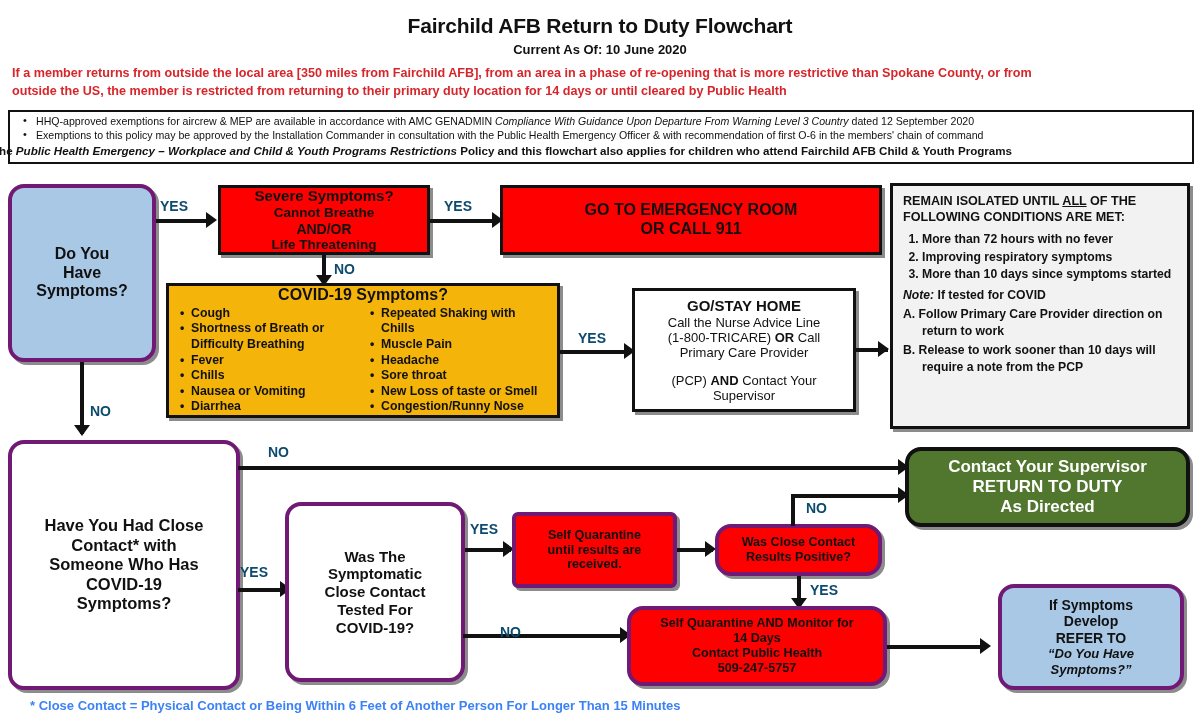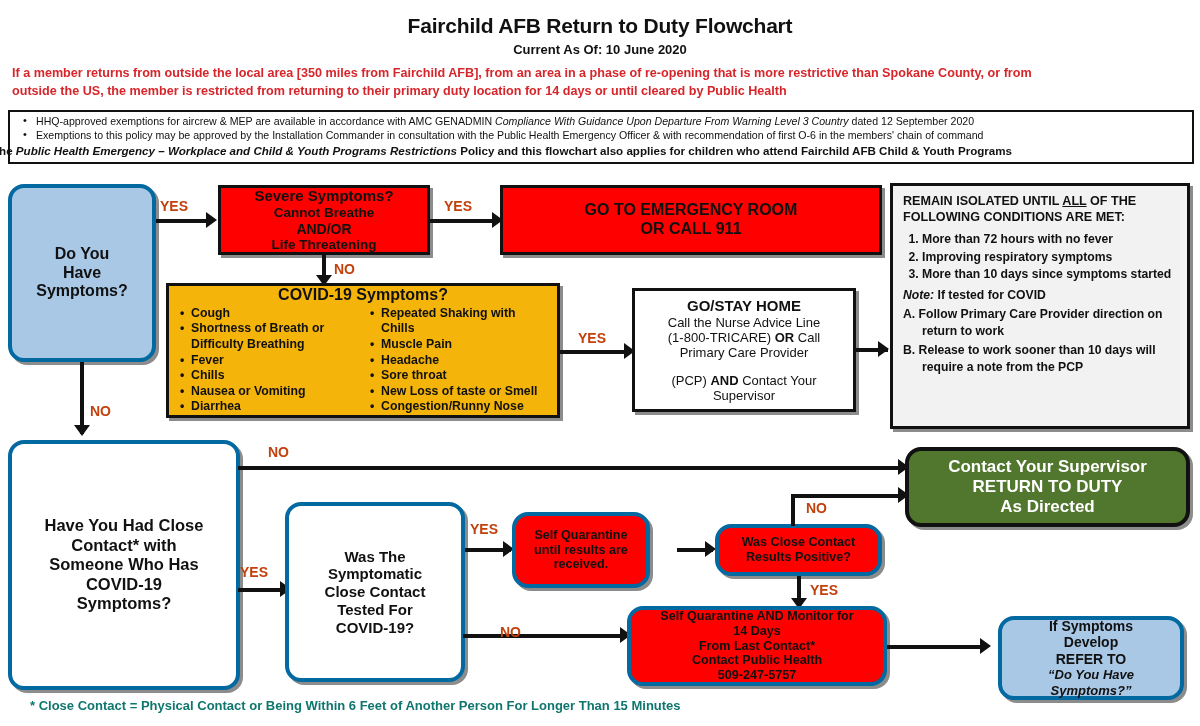--- a/index.html
+++ b/index.html
@@ -52,41 +52,41 @@
   .node{
     position:absolute;
     box-sizing:border-box;
     display:flex; align-items:center; justify-content:center;
     text-align:center;
     color:#111;
     font-weight:bold;
     line-height:1.18;
   }
   .sq{ border:3px solid #111; }
-  .rr{ border:4px solid #0369a1; border-radius:16px; }
+  .rr{ border:4px solid #701a75; border-radius:16px; }
   .sh{ box-shadow:3px 3px 0 rgba(0,0,0,.45); }
   .blue{ background:#a8c8e6; }
   .red{  background:#fe0000; }
   .gold{ background:#f5b40a; }
   .green{background:#51762d; color:#ffffff; }
   .white{background:#ffffff; }
 
   
   .ln{ position:absolute; background:#111; }
   .hl{ height:4px; }
   .vl{ width:4px; }
   .ar{ position:absolute; width:0; height:0; }
   .ar-r{ border-top:8px solid transparent; border-bottom:8px solid transparent; border-left:11px solid #111; }
   .ar-d{ border-left:8px solid transparent; border-right:8px solid transparent; border-top:11px solid #111; }
   .lbl{
-    position:absolute; font-size:14px; font-weight:bold; color:#c2410c; white-space:nowrap;
+    position:absolute; font-size:14px; font-weight:bold; color:#0c4a6e; white-space:nowrap;
   }
   .foot{
     position:absolute; left:30px; top:698px;
-    font-size:13px; font-weight:bold; color:#0f766e;
+    font-size:13px; font-weight:bold; color:#3b82f6;
   }
 
   
   .pad{ padding:4px 6px; width:100%; }
   .ttl{ font-size:15px; font-weight:bold; }
   .sym-head{ font-size:16px; font-weight:bold; margin-bottom:1px; }
   .sym-cols{ display:flex; gap:8px; text-align:left; padding:0 8px;}
   .sym-cols ul{ margin:0; padding:0 0 0 14px; list-style:none; flex:1;}
   .sym-cols li{ font-size:12.3px; font-weight:bold; line-height:1.27; position:relative;}
   .sym-cols li:before{ content:"•"; position:absolute; left:-11px; }
@@ -235,21 +235,21 @@
 Symptomatic
 Close Contact
 Tested For
 COVID-19?</div>
   </div>
 
   <div class="lbl" style="left:470px; top:521px;">YES</div>
   <div class="ln hl" style="left:465px; top:548px; width:46px;"></div>
   <div class="ar ar-r" style="left:503px; top:541px;"></div>
 
-  <div class="node rr sh red" style="left:512px; top:512px; width:138px; height:76px; font-size:12.6px;">
+  <div class="node rr sh red" style="left:512px; top:512px; width:165px; height:76px; font-size:12.6px;border-radius:6px;">
     <div class="pad" style="white-space:pre-line;">Self Quarantine
 until results are
 received.</div>
   </div>
 
   <div class="ln hl" style="left:677px; top:548px; width:36px;"></div>
   <div class="ar ar-r" style="left:705px; top:541px;"></div>
 
   <div class="node rr sh red" style="left:715px; top:524px; width:167px; height:52px; font-size:12.6px;">
     <div class="pad" style="white-space:pre-line;">Was Close Contact
@@ -267,38 +267,37 @@
 
   <div class="ln vl" style="left:463px; top:634px; height:4px;"></div>
   <div class="ln hl" style="left:463px; top:634px; width:164px;"></div>
   <div class="ar ar-r" style="left:620px; top:627px;"></div>
   <div class="lbl" style="left:500px; top:624px;">NO</div>
 
   <div class="node rr sh red" style="left:627px; top:606px; width:260px; height:80px; font-size:12.6px;">
     <div class="pad">
       <div>Self Quarantine AND Monitor for</div>
       <div>14 Days</div>
-      <div>From Last Contact*</div>
       <div>Contact Public Health</div>
       <div>509-247-5757</div>
     </div>
   </div>
 
   <div class="ln hl" style="left:887px; top:645px; width:100px;"></div>
   <div class="ar ar-r" style="left:980px; top:638px;"></div>
 
   <div class="node rr sh green" style="left:905px; top:447px; width:285px; height:80px; font-size:17px; border-color:#111;">
     <div class="pad">
       <div>Contact Your Supervisor</div>
       <div>RETURN TO DUTY</div>
       <div>As Directed</div>
     </div>
   </div>
 
-  <div class="node rr sh blue" style="left:998px; top:616px; width:186px; height:84px; font-size:14px;">
+  <div class="node rr sh blue" style="left:998px; top:584px; width:186px; height:106px; font-size:14px;">
     <div class="pad">
       <div>If Symptoms</div>
       <div>Develop</div>
       <div>REFER TO</div>
       <div class="it" style="font-size:13px;">“Do You Have</div>
       <div class="it" style="font-size:13px;">Symptoms?”</div>
     </div>
   </div>
 
   <div class="foot">* Close Contact = Physical Contact or Being Within 6 Feet of Another Person For Longer Than 15 Minutes</div>

